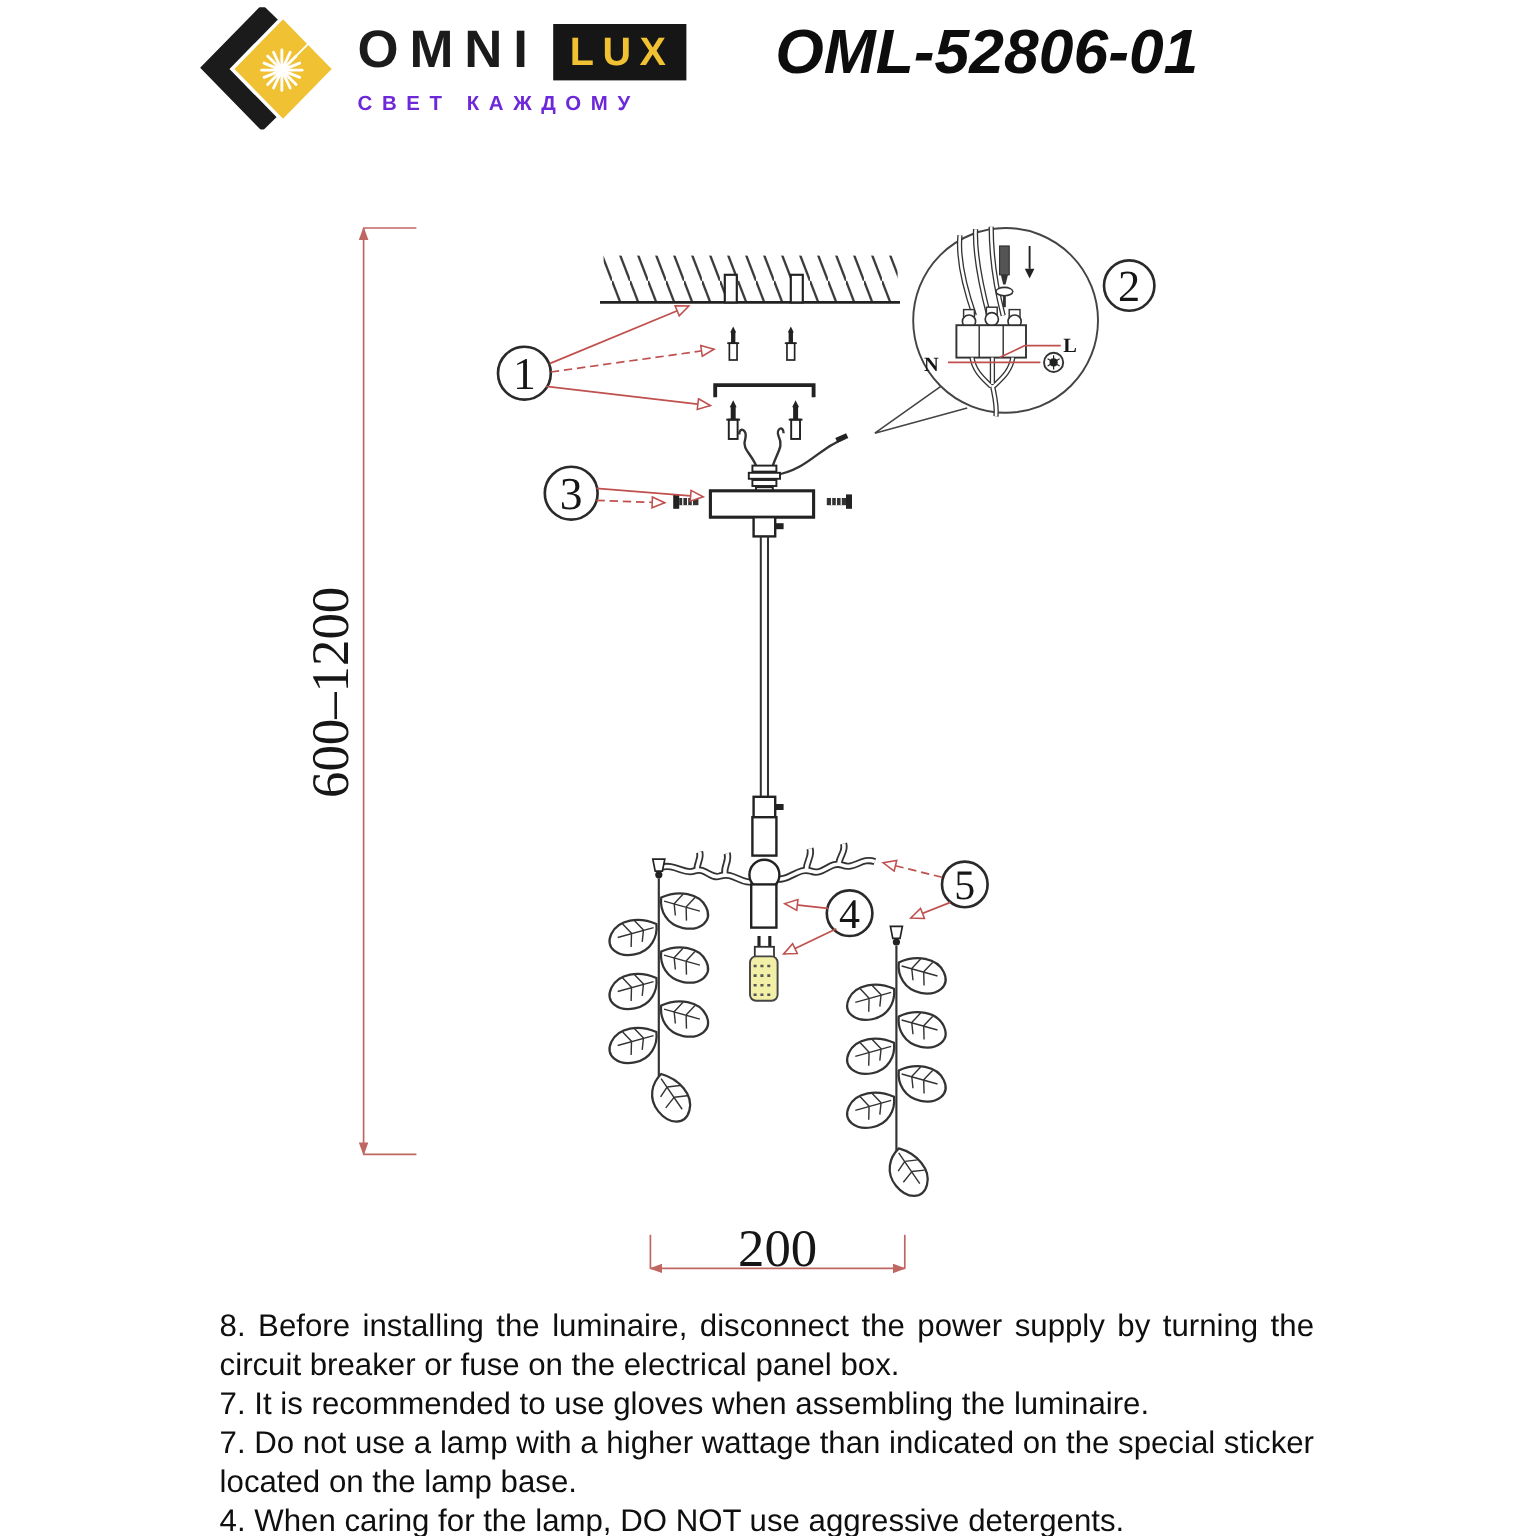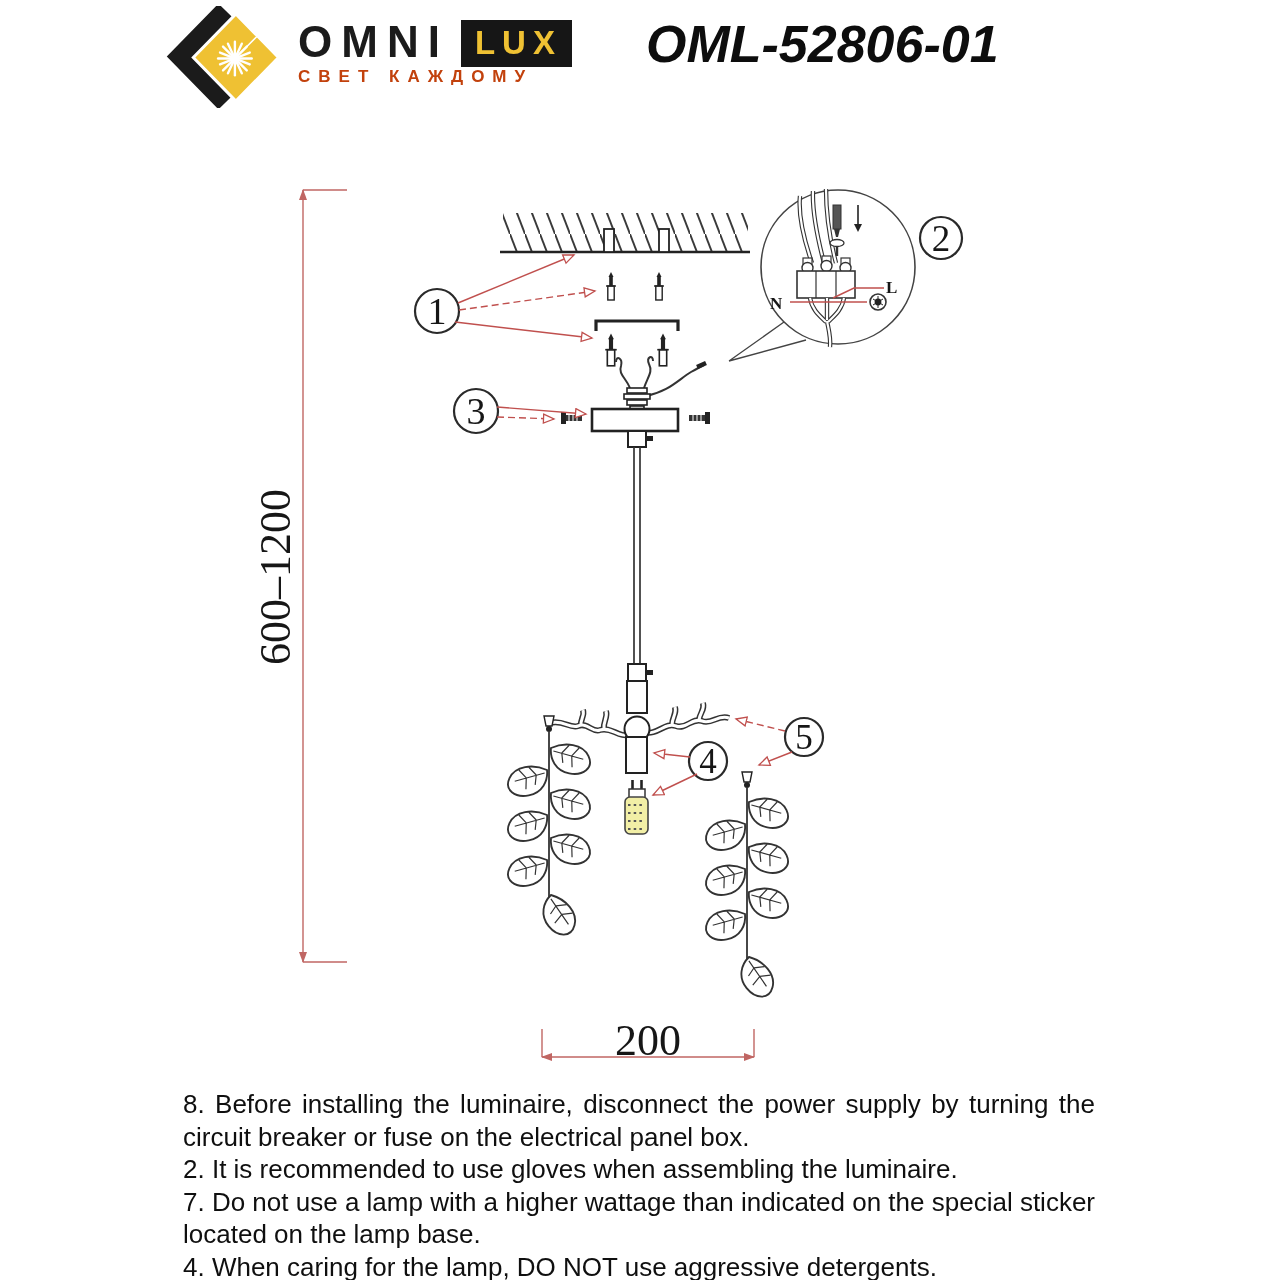--- a/index.html
+++ b/index.html
@@ -8,21 +8,21 @@
     font-family:"Liberation Sans",sans-serif;color:#111;overflow:hidden;
   }
   
   .logo{position:absolute;left:166px;top:6px;display:flex;align-items:flex-start;}
   .logo-mark{width:116px;height:102px;flex:0 0 auto;}
   .logo-textcol{margin-left:16px;display:flex;flex-direction:column;}
   .logo-row{display:flex;align-items:flex-start;margin-top:14px;}
   .logo-word1{font-size:44px;font-weight:bold;letter-spacing:9px;color:#1b1b1b;line-height:1;}
   .logo-badge{margin-left:12px;background:#161616;color:#efc133;font-size:33px;font-weight:bold;
               letter-spacing:7px;line-height:1;padding:6px 10px 8px 14px;}
-  .logo-tagline{font-size:17px;font-weight:600;letter-spacing:8px;color:#c2410c;}
+  .logo-tagline{margin-top:10px;font-size:17px;font-weight:600;letter-spacing:8px;color:#6d28d9;}
   .model{position:absolute;left:646px;top:14px;font-size:52px;font-weight:bold;color:#0d0d0d;letter-spacing:0px;font-style:italic;}
   
   .diagram{position:absolute;left:0;top:0;width:1280px;height:1280px;}
   text.callout{font-family:"Liberation Serif",serif;fill:#161616;}
   text.dim{font-family:"Liberation Serif",serif;fill:#161616;}
   text.wire-label{font-family:"Liberation Serif",serif;font-weight:bold;fill:#161616;}
   
   .instructions{position:absolute;left:183px;top:1088px;width:912px;}
   .instructions p{margin:0;font-size:26px;line-height:32.5px;color:#0f0f0f;text-align:justify;}
 </style>
@@ -308,16 +308,16 @@
   <g>
     <line x1="542" y1="1057" x2="754" y2="1057" stroke="#c06663" stroke-width="1.4" marker-start="url(#dimA)" marker-end="url(#dimA)"></line>
     <line x1="542" y1="1029" x2="542" y2="1057" stroke="#c06663" stroke-width="1.4"></line>
     <line x1="754" y1="1029" x2="754" y2="1057" stroke="#c06663" stroke-width="1.4"></line>
     <text class="dim" x="648" y="1055" font-size="44" text-anchor="middle">200</text>
   </g>
 </svg>
 
 <div class="instructions">
   <p>8. Before installing the luminaire, disconnect the power supply by turning the circuit breaker or fuse on the electrical panel box.</p>
-  <p>2. It is recommended to use gloves when assembling the luminaire.</p>
+  <p>7. It is recommended to use gloves when assembling the luminaire.</p>
   <p>7. Do not use a lamp with a higher wattage than indicated on the special sticker located on the lamp base.</p>
   <p>4. When caring for the lamp, DO NOT use aggressive detergents.</p>
 </div>
 
 </body></html>

